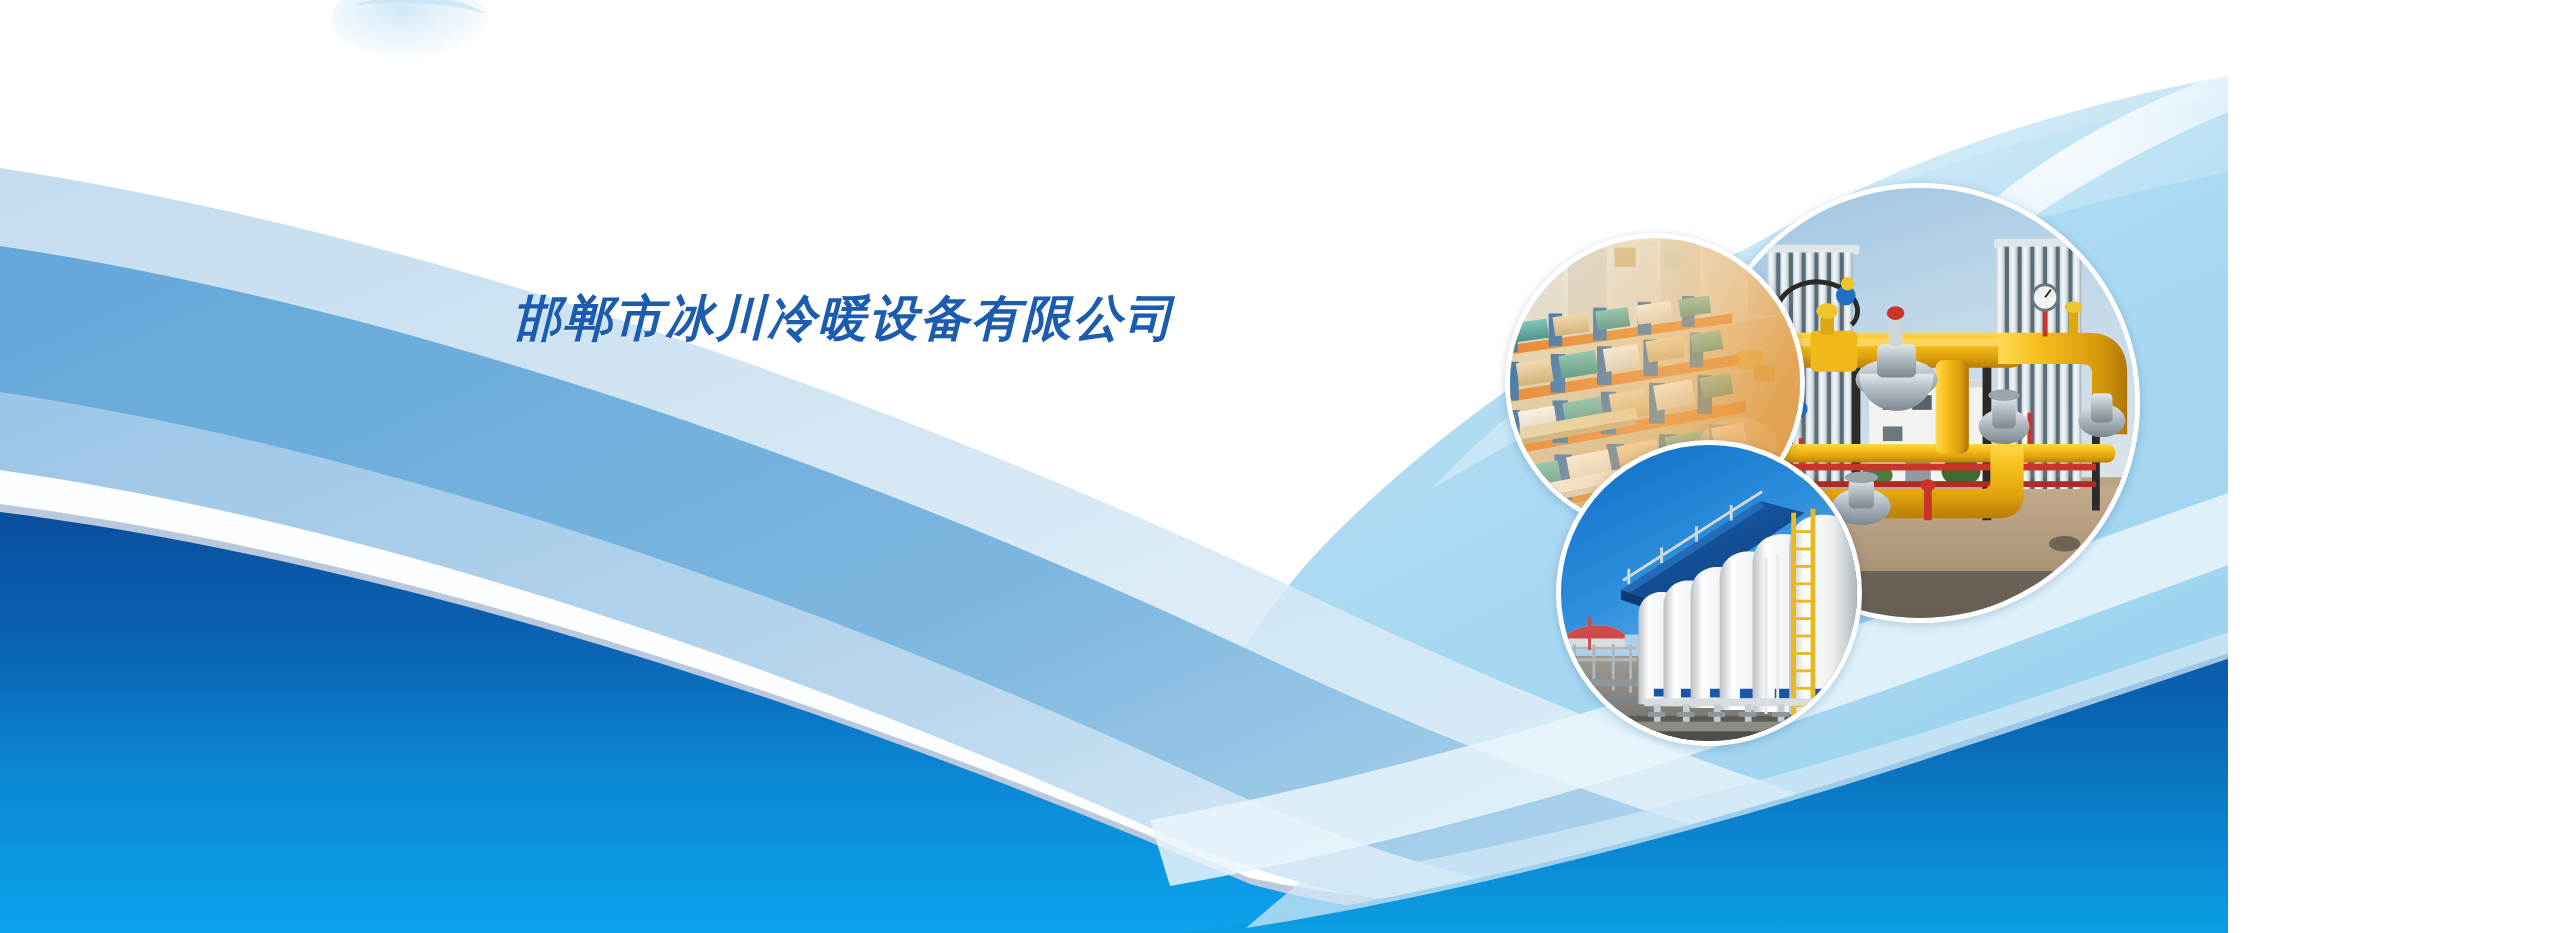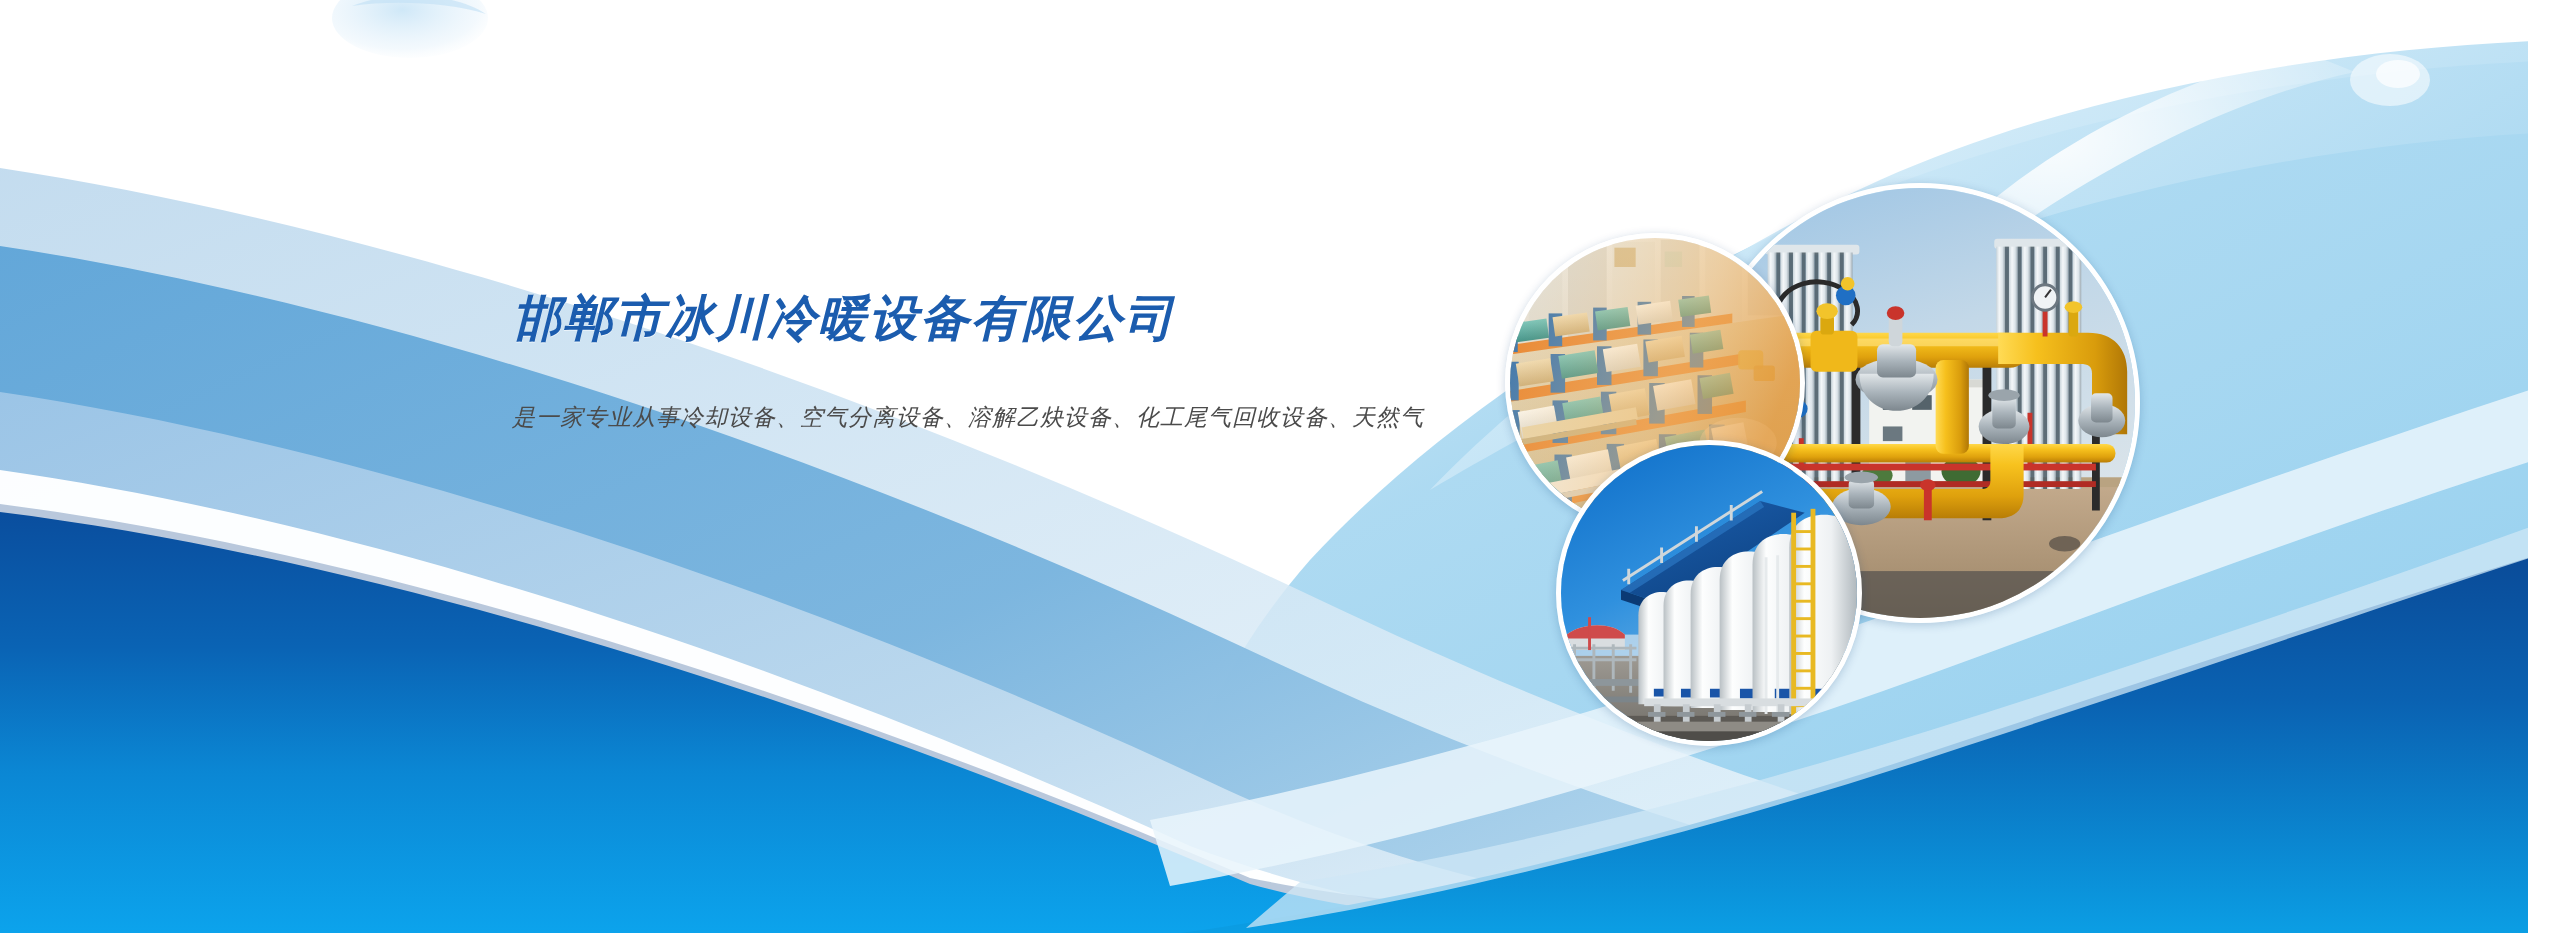--- a/index.html
+++ b/index.html
@@ -1,19 +1,19 @@
 <!DOCTYPE html>
 <html><head>
 <meta charset="utf-8">
 <title>Banner</title>
 <style>
   html,body{margin:0;padding:0;background:#fff;}
   #banner{
     position:relative;
-    width:2528px;height:933px;
+    width:2228px;height:933px;
     overflow:hidden;
     background:#ffffff;
     font-family:"Liberation Sans","DejaVu Sans",sans-serif;
   }
   #bg-svg{position:absolute;left:0;top:0;width:2560px;height:933px;}
 
   
   #text-block{
     position:absolute;
     left:512px;top:290px;
@@ -171,21 +171,20 @@
              L 2560 452 C 2400 502 2190 578 1980 656
              C 1710 756 1420 842 1170 886 Z" fill="#e9f4fb" opacity="0.85"></path>
 
     <ellipse cx="410" cy="18" rx="78" ry="40" fill="url(#gDropTL)"></ellipse>
     <path d="M 352 6 C 392 -10 452 -8 486 14 C 448 2 392 0 352 6 Z" fill="#bfe0f5" opacity="0.6"></path>
   </svg>
 
   <div id="text-block">
     <h1 id="company-title">邯郸市冰川冷暖设备有限公司</h1>
     <div id="company-desc">
-      <span class="line">是一家专业从事冷却设备、空气分离设备、溶解乙炔设备、化工尾气回收设备、天然气</span>
     </div>
   </div>
 
   <div class="photo-circle" id="circle-pipeline">
     <svg viewBox="0 0 440 440" xmlns="http://www.w3.org/2000/svg">
       <defs>
         <linearGradient id="pskyG" x1="0" y1="0" x2="0.3" y2="1">
           <stop offset="0%" stop-color="#9cc4e4"></stop>
           <stop offset="45%" stop-color="#c3d8e8"></stop>
           <stop offset="100%" stop-color="#dfe6ea"></stop>

